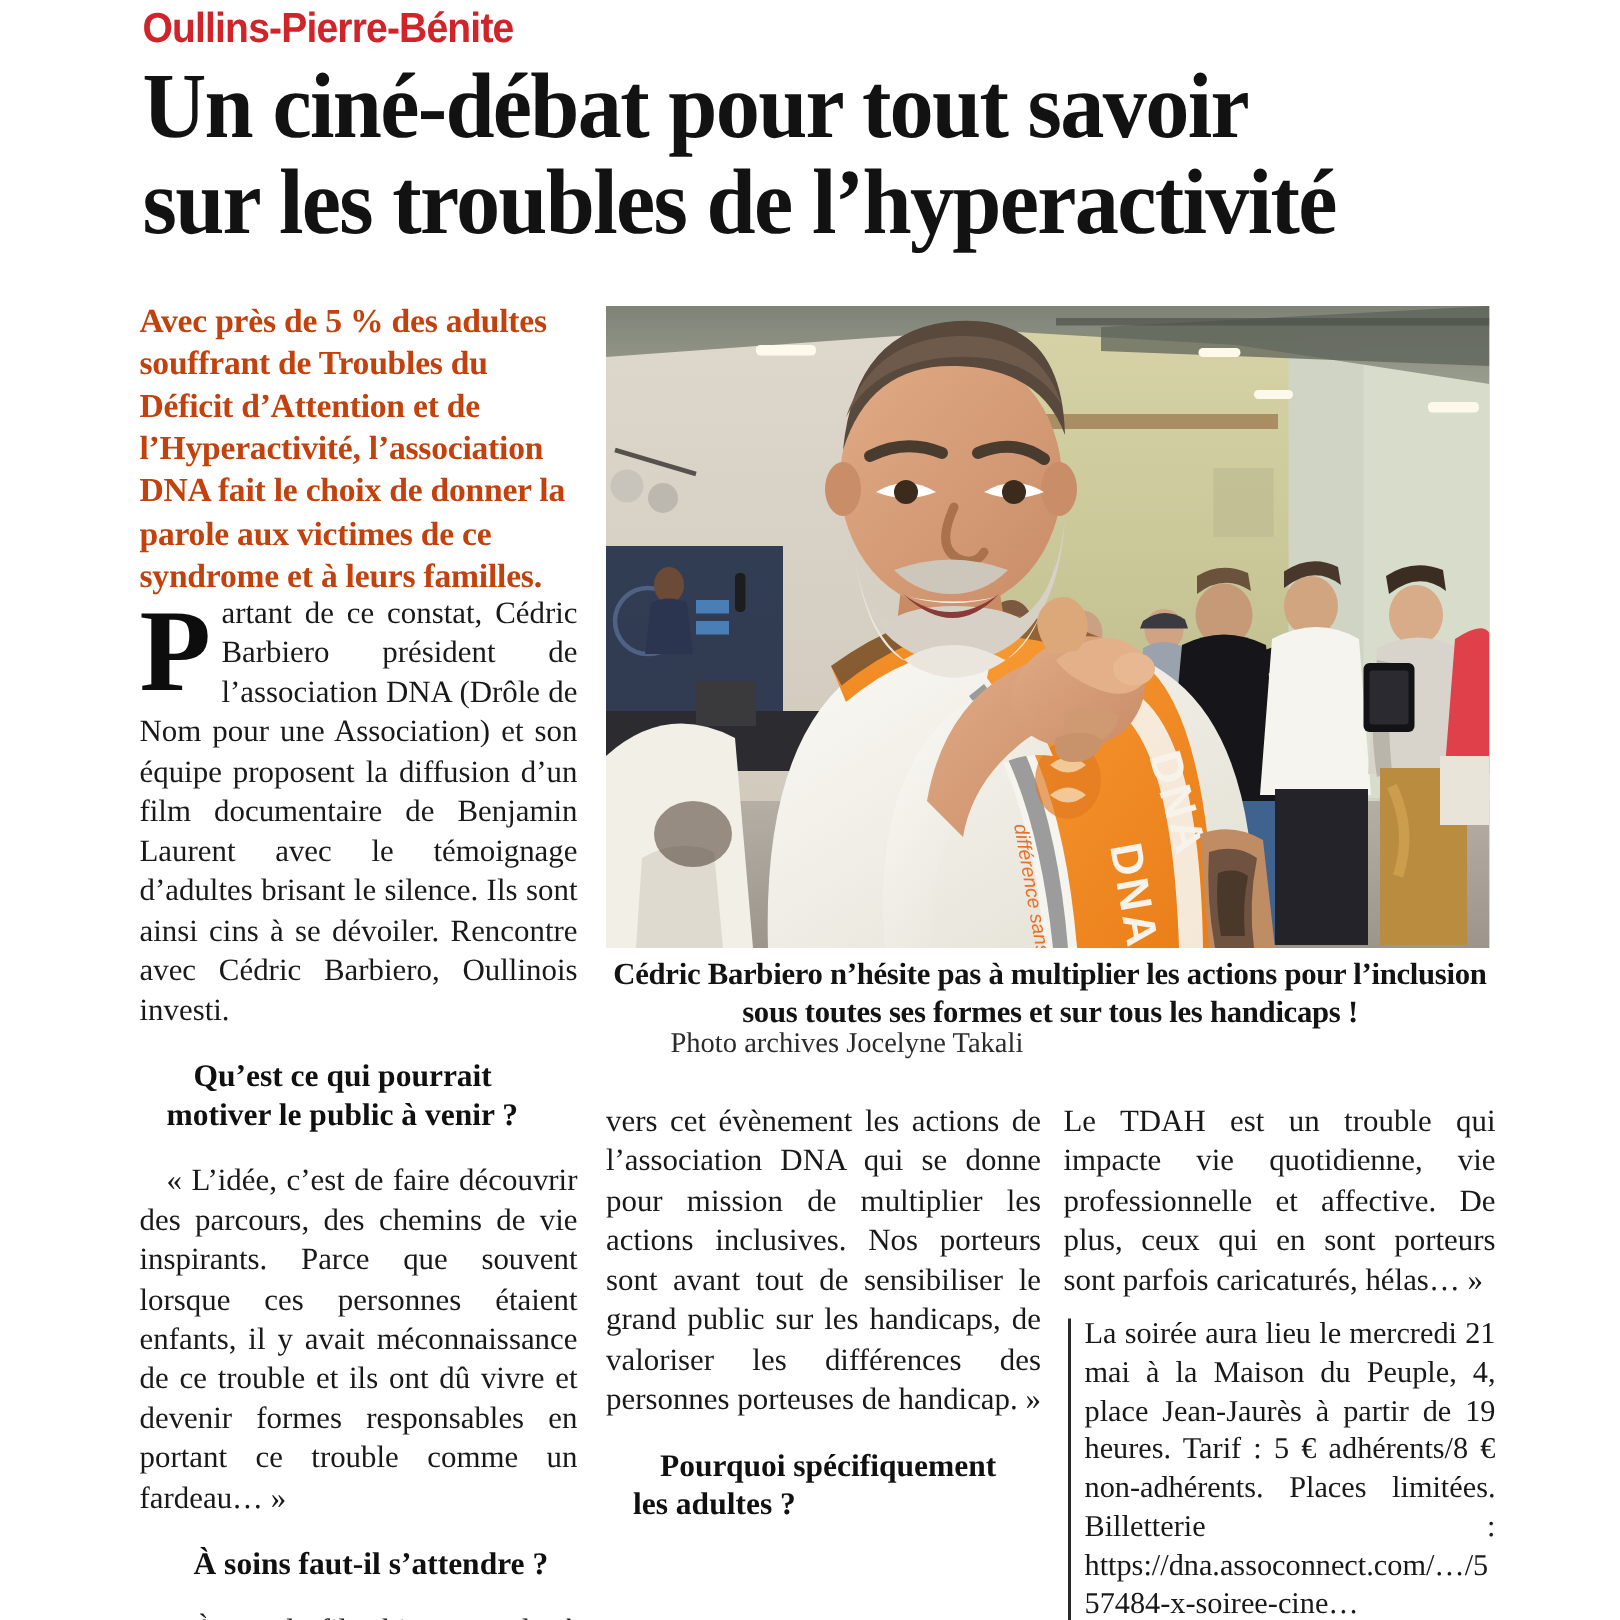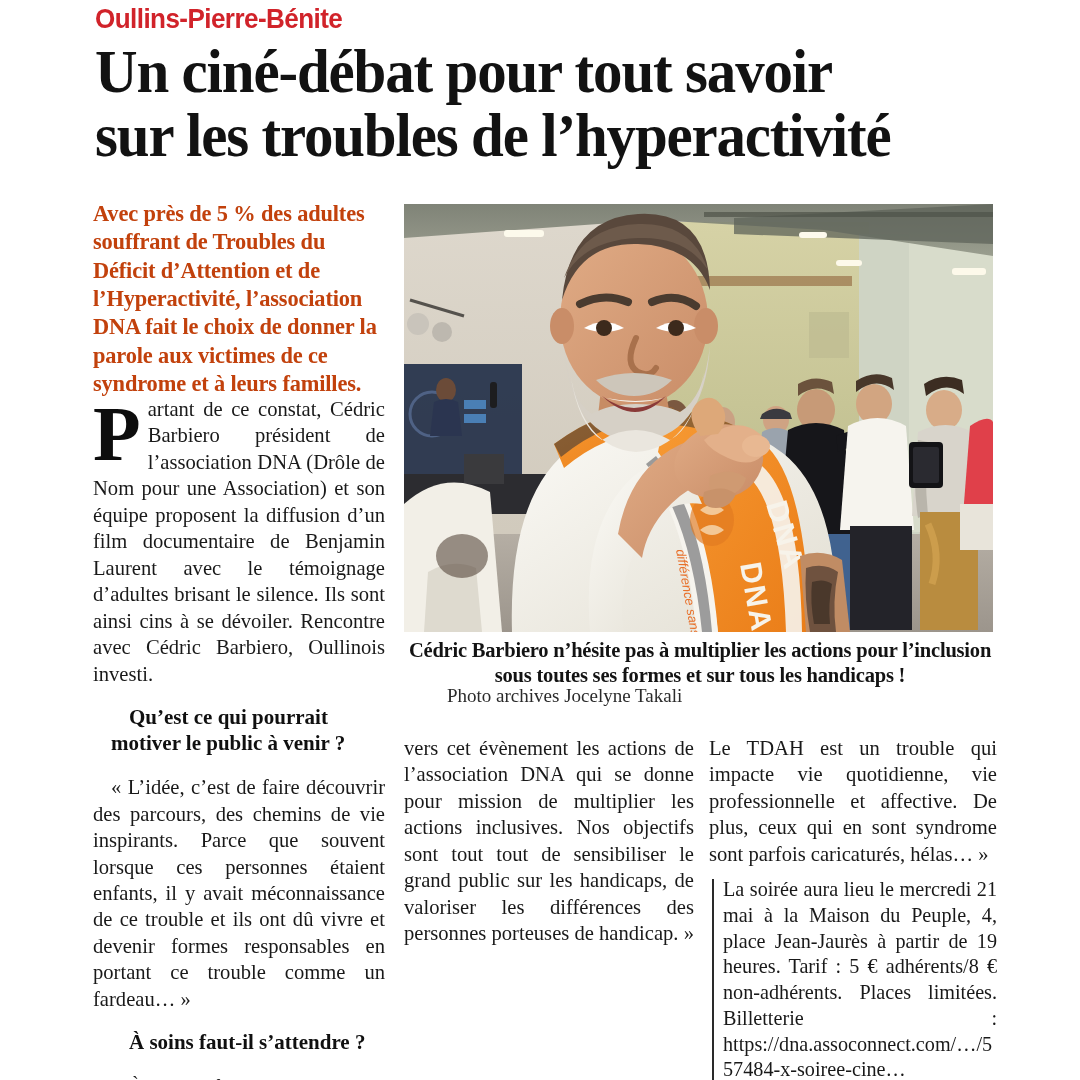--- a/index.html
+++ b/index.html
@@ -374,24 +374,25 @@
 
   <div class="col" id="col1">
     <p><span class="dropcap">P</span><span>artant de ce constat, Cédric Barbiero président de l’association DNA (Drôle de Nom pour une Association) et son équipe proposent la diffusion d’un film documentaire de Benjamin Laurent avec le témoignage d’adultes brisant le silence. Ils sont ainsi cins à se dévoiler. Rencontre avec Cédric Barbiero, Oullinois investi.</span></p>
     <h3>Qu’est ce qui pourrait motiver le public à venir ?</h3>
     <p class="indent">« L’idée, c’est de faire découvrir des parcours, des chemins de vie inspirants. Parce que souvent lorsque ces personnes étaient enfants, il y avait méconnaissance de ce trouble et ils ont dû vivre et devenir formes responsables en portant ce trouble comme un fardeau… »</p>
     <h3>À soins faut-il s’attendre ?</h3>
     <p class="indent">« À part le film bien entendu, à des échanges, des questions/réponses avec des intervenants et surtout soutenir à tra-</p>
   </div>
 
   <div class="col" id="col2">
-    <p>vers cet évènement les actions de l’association DNA qui se donne pour mission de multiplier les actions inclusives. Nos objectifs sont tout tout de sensibiliser le grand public sur les handicaps, de valoriser les différences des personnes porteuses de handicap. »</p>
+    <p>vers cet évènement les actions de l’association DNA qui se donne pour mission de multiplier les actions inclusives. Nos porteurs sont avant tout de sensibiliser le grand public sur les handicaps, de valoriser les différences des personnes porteuses de handicap. »</p>
+    <h3>Pourquoi spécifiquement les adultes ?</h3>
   </div>
 
   <div class="col" id="col3">
-    <p>Le TDAH est un trouble qui impacte vie quotidienne, vie professionnelle et affective. De plus, ceux qui en sont syndrome sont parfois caricaturés, hélas… »</p>
+    <p>Le TDAH est un trouble qui impacte vie quotidienne, vie professionnelle et affective. De plus, ceux qui en sont porteurs sont parfois caricaturés, hélas… »</p>
   </div>
 
   <div class="info">
     <p>La soirée aura lieu le mercredi 21 mai à la Maison du Peuple, 4, place Jean-Jaurès à partir de 19 heures. Tarif : 5 € adhérents/8 € non-adhérents. Places limitées. Billetterie : https://dna.assoconnect.com/…/557484-x-soiree-cine…</p>
   </div>
 
 </div>
 
 </body></html>

